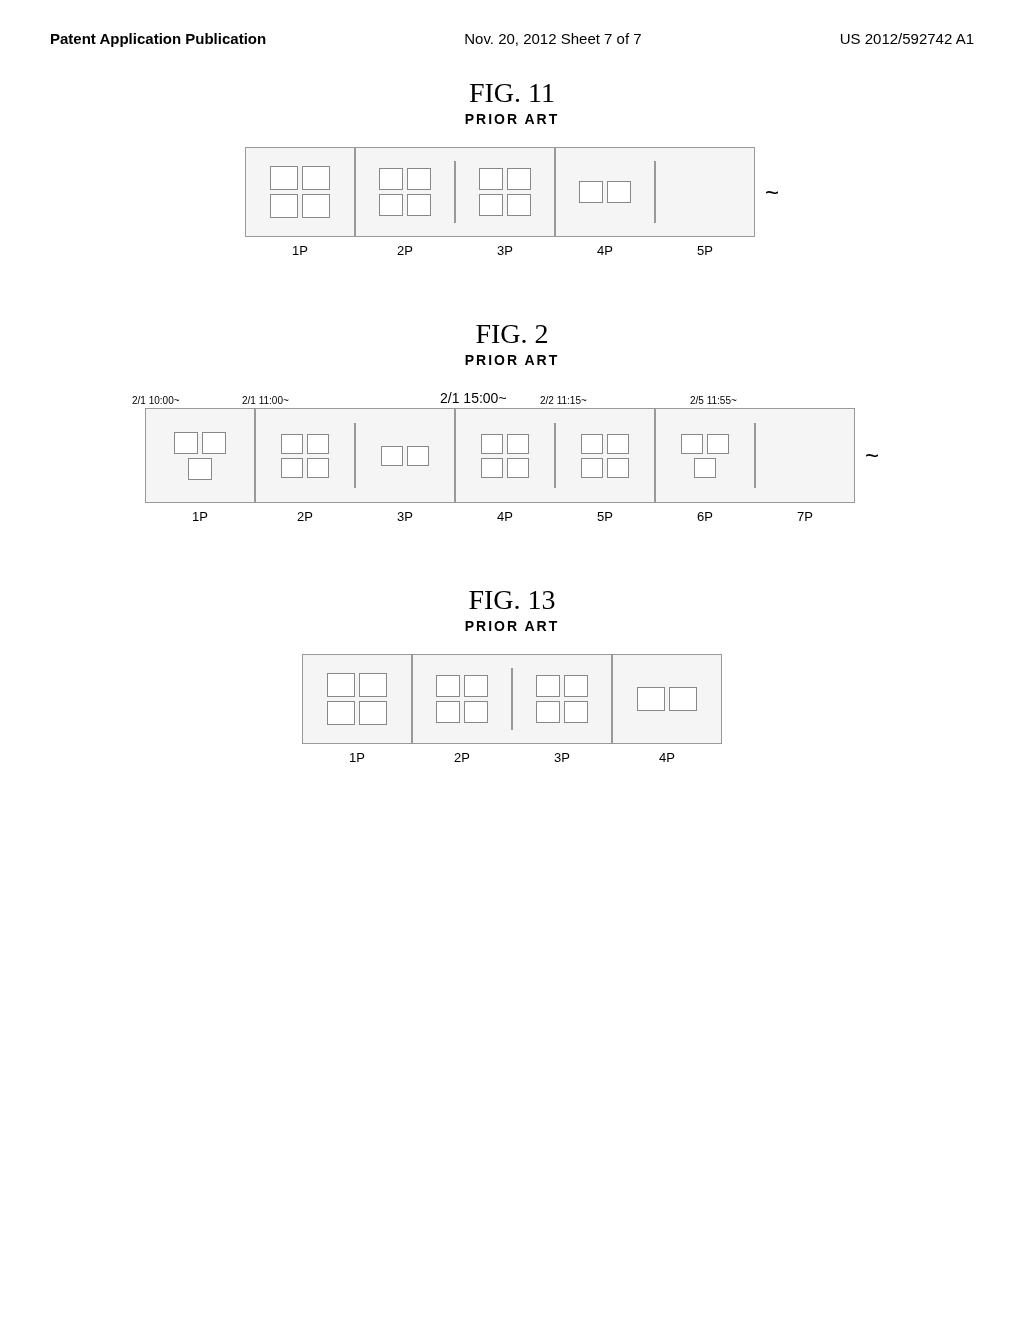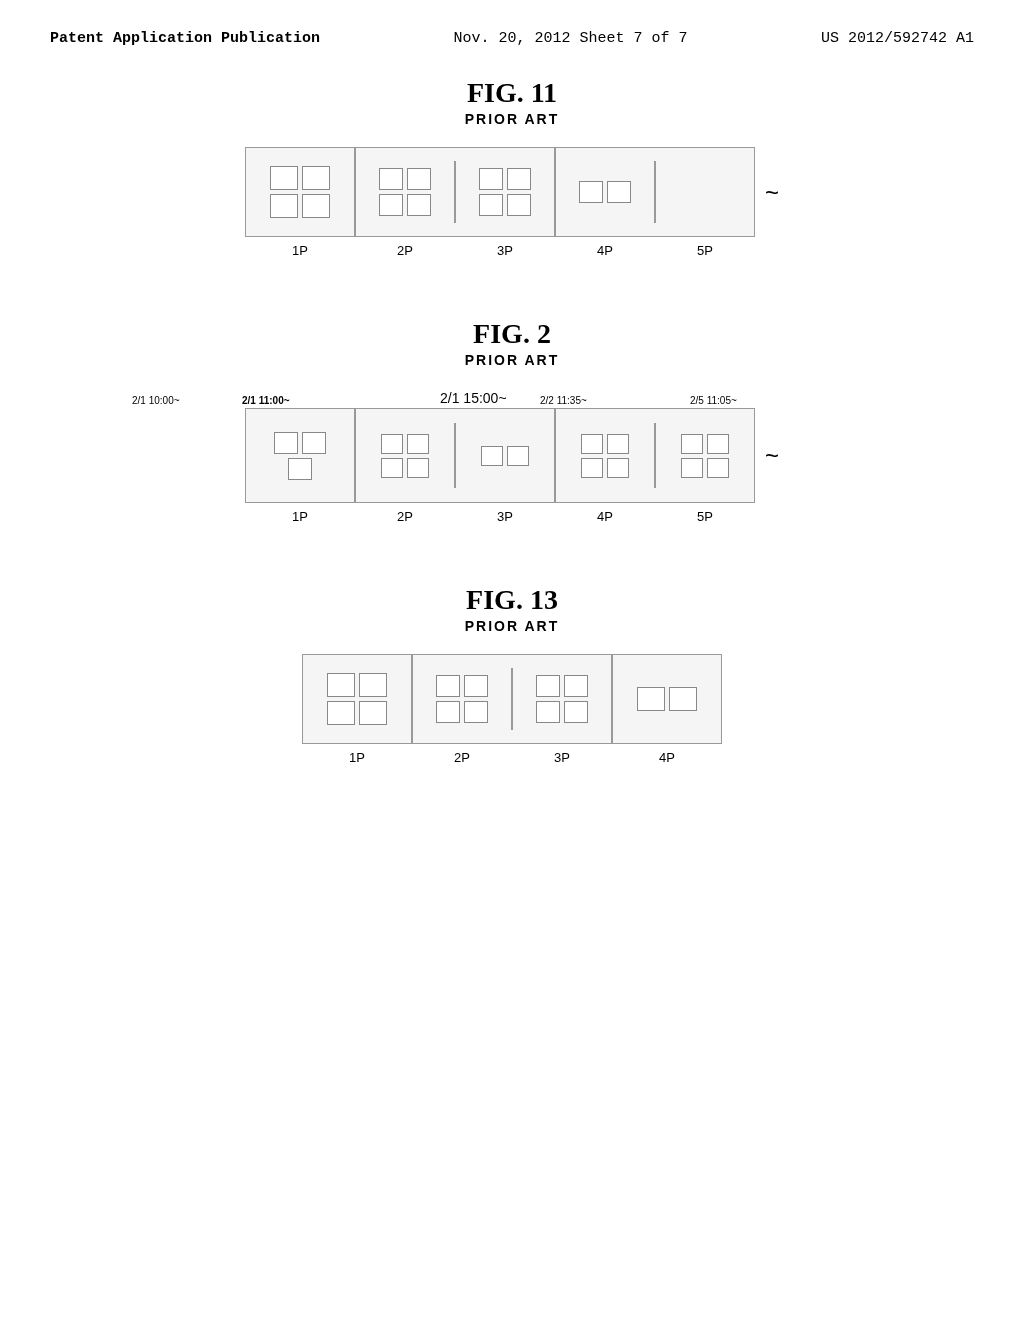--- a/index.html
+++ b/index.html
@@ -11,21 +11,20 @@
       position: relative;
       color: #000;
     }
 
     .header {
       display: flex;
       justify-content: space-between;
       align-items: center;
       padding: 30px 50px 10px 50px;
       border-bottom: none;
-      font-family: Liberation Mono, monospace;
     }
 
     .header-left {
       font-size: 15px;
       font-weight: bold;
     }
 
     .header-center {
       font-size: 15px;
       text-align: center;
@@ -41,21 +40,21 @@
 
     .figure-section {
       margin-bottom: 60px;
       display: flex;
       flex-direction: column;
       align-items: center;
     }
 
     .figure-title {
       font-size: 28px;
-      font-weight: bold;
+      font-weight: normal;
       text-align: center;
       font-family: 'Times New Roman', Times, serif;
       margin-bottom: 2px;
     }
 
     .figure-subtitle {
       font-size: 14px;
       font-weight: bold;
       text-align: center;
       letter-spacing: 2px;
@@ -173,24 +172,24 @@
       <div class="tilde">~</div>
     </div>
   </div>
 
   <div class="figure-section">
     <div class="figure-title">FIG. 2</div>
     <div class="figure-subtitle">PRIOR ART</div>
 
     <div style="display:flex; align-items:flex-end; margin-bottom:2px; width:760px; position:relative;">
       <div style="font-size:10px; position:absolute; left:0px;">2/1 10:00~</div>
-      <div style="font-size:10px; position:absolute; left:110px;font-weight:bold;">2/1 11:00~</div>
+      <div style="font-size:10px; position:absolute; left:110px;">2/1 11:00~</div>
       <div style="font-size:14px; position:absolute; left:308px;">2/1 15:00~</div>
-      <div style="font-size:10px; position:absolute; left:408px;">2/2 11:35~</div>
-      <div style="font-size:10px; position:absolute; left:558px;">2/5 11:05~</div>
+      <div style="font-size:10px; position:absolute; left:408px;">2/2 11:15~</div>
+      <div style="font-size:10px; position:absolute; left:558px;">2/5 11:55~</div>
       <div style="height:18px; width:760px;"></div>
     </div>
     <div style="display:flex; align-items:flex-end; gap:0;">
 
       <div class="diagram-group">
         <div class="page-box" style="width:110px; height:95px;">
           <div style="display:flex; flex-direction:column; align-items:center; justify-content:center; gap:4px; height:100%;">
             <div class="inner-grid" style="grid-template-columns: repeat(2,24px); gap:4px;">
               <div class="inner-cell" style="height:22px;"></div>
               <div class="inner-cell" style="height:22px;"></div>
@@ -252,20 +251,39 @@
               <div class="inner-cell" style="height:20px;"></div>
             </div>
           </div>
         </div>
         <div style="display:flex; width:200px;">
           <div class="page-label" style="width:50%; text-align:center;">4P</div>
           <div class="page-label" style="width:50%; text-align:center;">5P</div>
         </div>
       </div>
 
+      <div class="diagram-group">
+        <div class="page-box" style="width:200px; height:95px; display:flex; flex-direction:row; align-items:center; justify-content:center; padding:0;">
+          <div style="display:flex; flex-direction:column; align-items:center; justify-content:center; width:50%; height:100%; gap:4px;">
+            <div class="inner-grid" style="grid-template-columns: repeat(2,22px); gap:4px;">
+              <div class="inner-cell" style="height:20px;"></div>
+              <div class="inner-cell" style="height:20px;"></div>
+            </div>
+            <div class="inner-grid" style="grid-template-columns: repeat(1,22px); gap:4px;">
+              <div class="inner-cell" style="height:20px;"></div>
+            </div>
+          </div>
+          <div style="width:1.5px; background:#999; height:70%; align-self:center;"></div>
+          <div style="width:50%; height:100%;"></div>
+        </div>
+        <div style="display:flex; width:200px;">
+          <div class="page-label" style="width:50%; text-align:center;">6P</div>
+          <div class="page-label" style="width:50%; text-align:center;">7P</div>
+        </div>
+      </div>
       <div class="tilde">~</div>
     </div>
   </div>
 
   <div class="figure-section">
     <div class="figure-title">FIG. 13</div>
     <div class="figure-subtitle">PRIOR ART</div>
     <div style="display:flex; align-items:flex-end; gap:0;">
 
       <div class="diagram-group">

